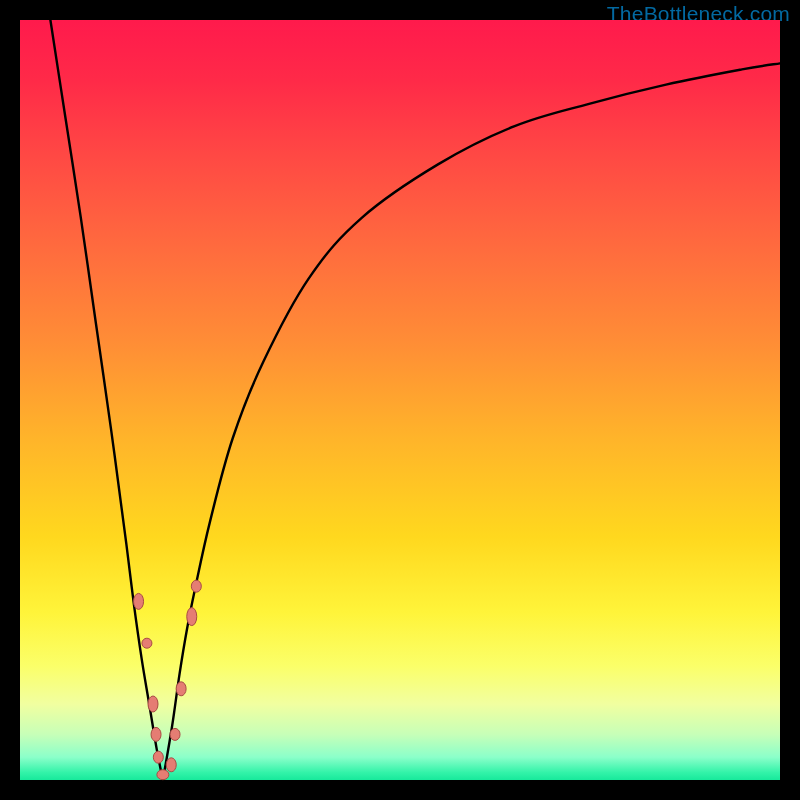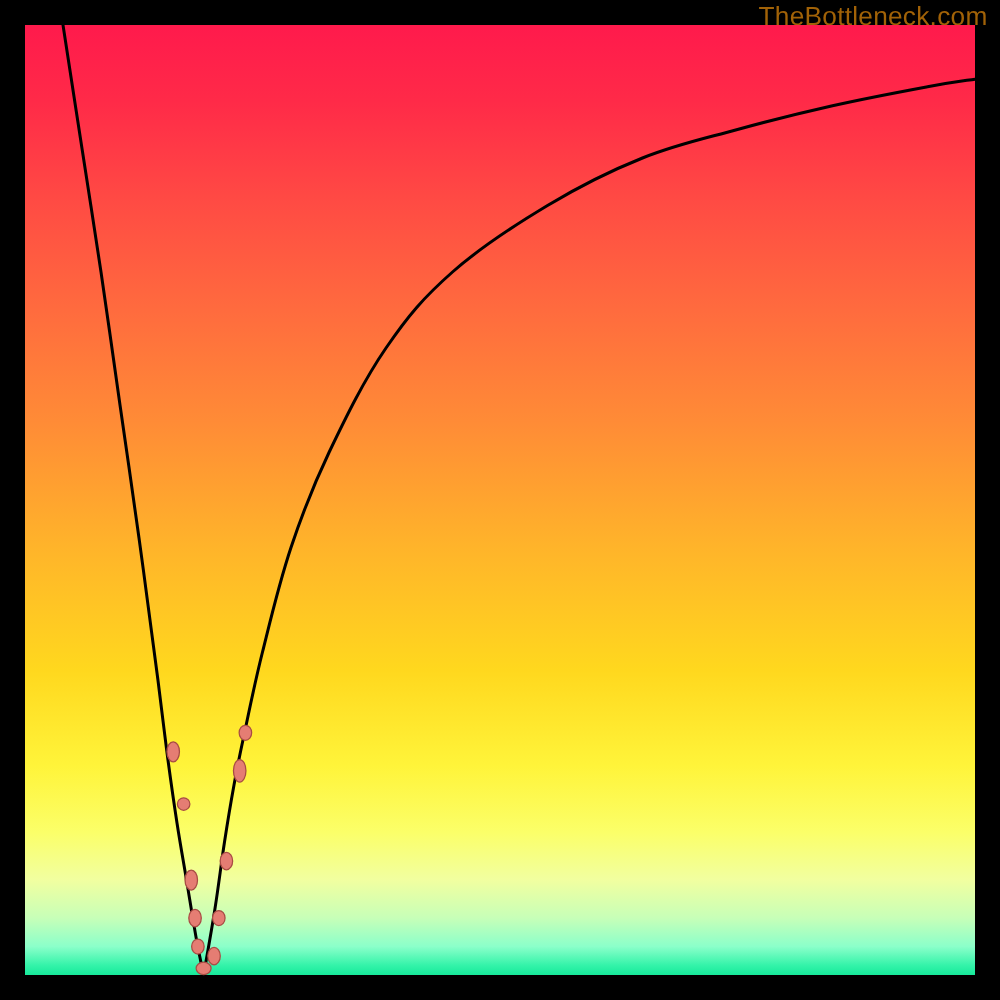--- a/index.html
+++ b/index.html
@@ -40,21 +40,21 @@
       #33f3a9 99%,
       #17e99b 100%
     );
   }
   .watermark {
     position: absolute;
     top: 2px;
     right: 10px;
     font-family: Arial, Helvetica, sans-serif;
     font-size: 21px;
-    color: #a16207;
+    color: #0369a1;
     letter-spacing: 0.2px;
     font-weight: 500;
   }
   svg.curves {
     position: absolute;
     left: 0;
     top: 0;
     width: 760px;
     height: 760px;
     overflow: visible;

